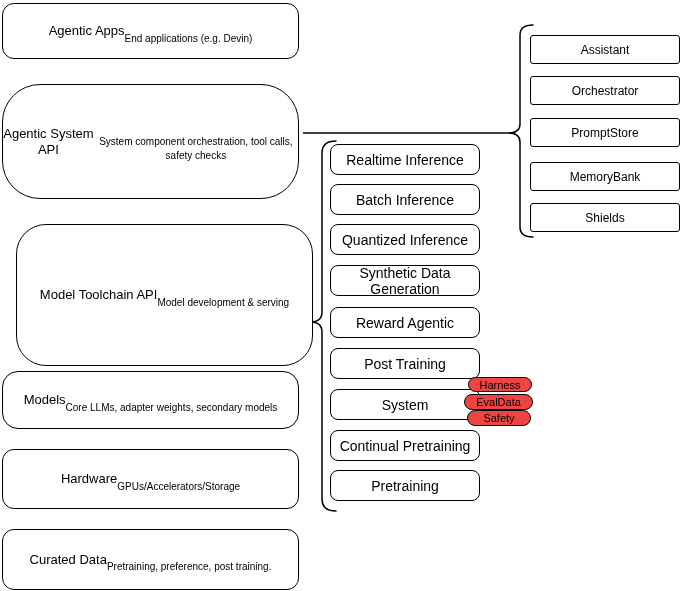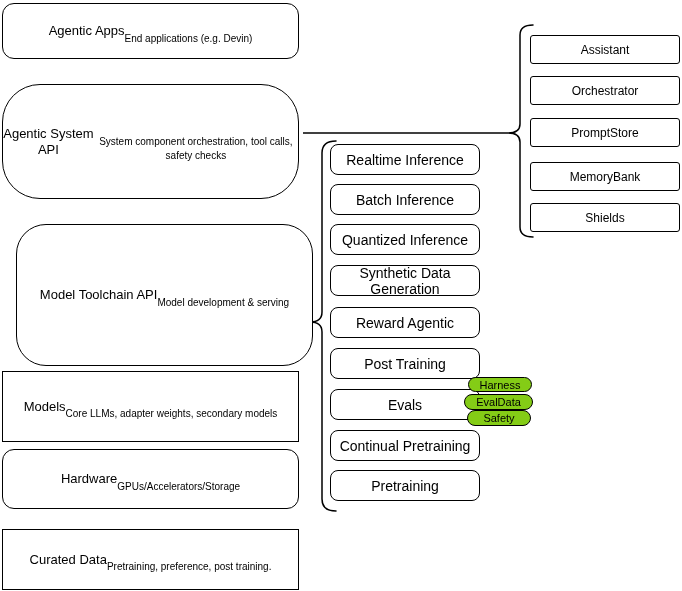--- a/index.html
+++ b/index.html
@@ -29,21 +29,21 @@
     border-radius:8px;
     font-size:14px;
   }
   .rbox{
     left:530px;width:150px;height:29px;
     border-radius:3px;
     font-size:12px;
   }
   .pill{
     position:absolute;
-    background:#84cc16;
+    background:#ef4444;
     border:1.5px solid #000000;
     box-sizing:border-box;
     border-radius:999px;
     display:flex;align-items:center;justify-content:center;
     font-size:11px;
   }
   svg.overlay{position:absolute;left:0;top:0;pointer-events:none;}
 </style>
 </head>
 <body>
@@ -67,42 +67,42 @@
   <div class="node lbox" style="left:2px;top:84px;width:297px;height:115px;border-radius:38px">
     <div class="title">Agentic System API</div>
     <div class="subtitle">System component orchestration, tool calls, safety checks</div>
   </div>
 
   <div class="node lbox" style="left:16px;top:224px;width:297px;height:142px;border-radius:30px">
     <div class="title">Model Toolchain API</div>
     <div class="subtitle">Model development &amp; serving</div>
   </div>
 
-  <div class="node lbox" style="left:2px;top:371px;width:297px;height:71px;border-radius:0">
+  <div class="node lbox" style="left:2px;top:371px;width:297px;height:58px;border-radius:16px">
     <div class="title">Models</div>
     <div class="subtitle">Core LLMs, adapter weights, secondary models</div>
   </div>
 
   <div class="node lbox" style="left:2px;top:449px;width:297px;height:60px;border-radius:12px">
     <div class="title">Hardware</div>
     <div class="subtitle">GPUs/Accelerators/Storage</div>
   </div>
 
-  <div class="node lbox" style="left:2px;top:529px;width:297px;height:61px;border-radius:0">
+  <div class="node lbox" style="left:2px;top:529px;width:297px;height:61px;border-radius:12px">
     <div class="title">Curated Data</div>
     <div class="subtitle">Pretraining, preference, post training.</div>
   </div>
 
   <div class="node mbox" style="top:144px">Realtime Inference</div>
   <div class="node mbox" style="top:184px">Batch Inference</div>
   <div class="node mbox" style="top:224px">Quantized Inference</div>
   <div class="node mbox" style="top:265px">Synthetic Data Generation</div>
   <div class="node mbox" style="top:307px">Reward Agentic</div>
   <div class="node mbox" style="top:348px">Post Training</div>
-  <div class="node mbox" style="top:389px">Evals</div>
+  <div class="node mbox" style="top:389px">System</div>
   <div class="node mbox" style="top:430px">Continual Pretraining</div>
   <div class="node mbox" style="top:470px">Pretraining</div>
 
   <div class="pill" style="left:468px;top:377px;width:64px;height:15px">Harness</div>
   <div class="pill" style="left:464px;top:394px;width:69px;height:16px">EvalData</div>
   <div class="pill" style="left:467px;top:410px;width:64px;height:16px">Safety</div>
 
   <div class="node rbox" style="top:35px">Assistant</div>
   <div class="node rbox" style="top:76px">Orchestrator</div>
   <div class="node rbox" style="top:118px">PromptStore</div>

